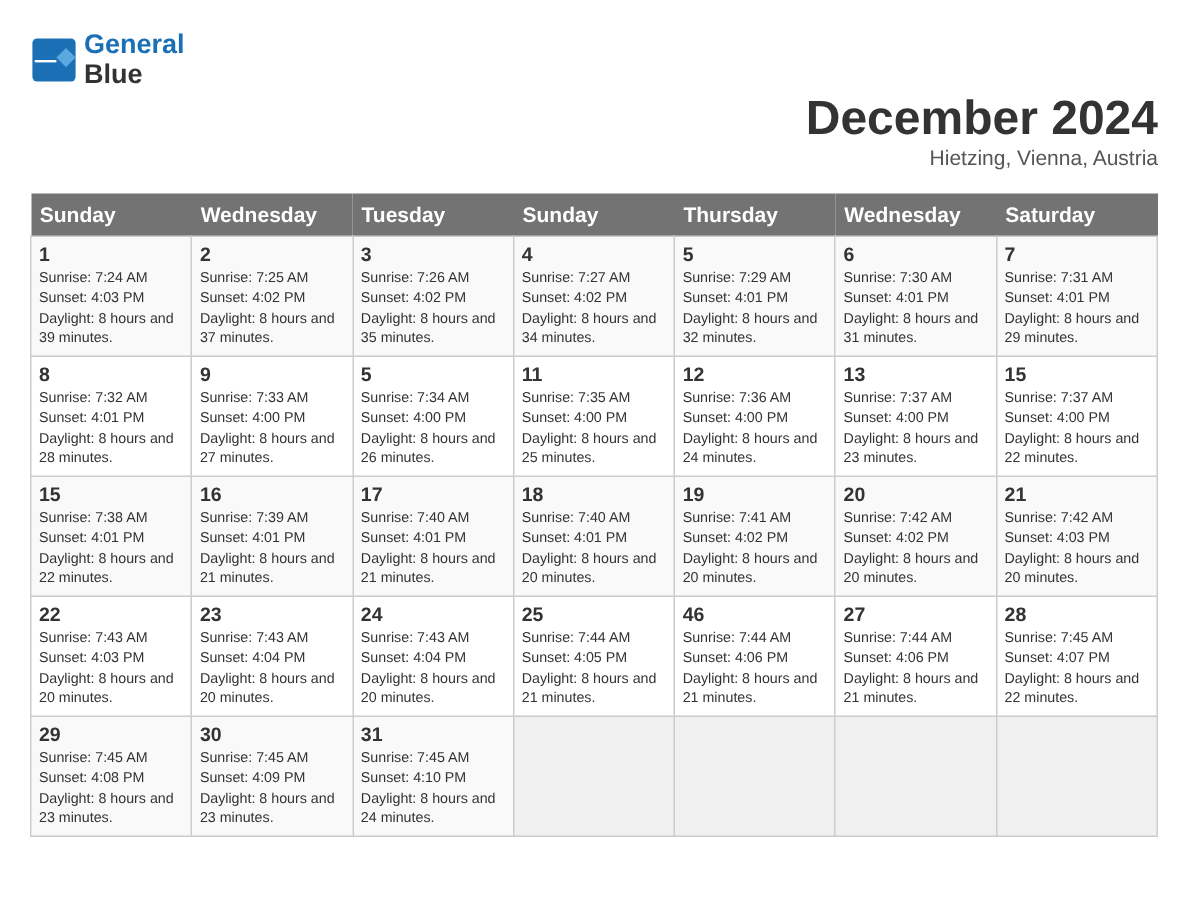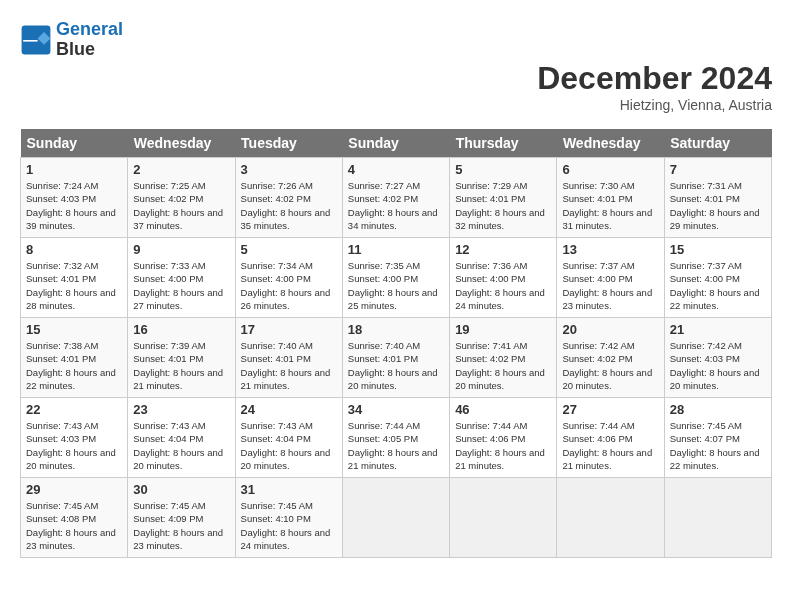--- a/index.html
+++ b/index.html
@@ -266,21 +266,21 @@
           Sunrise: 7:43 AM<br>Sunset: 4:04 PM<br>Daylight: 8 hours and 20 minutes.
         </div>
         </td>
         <td>
           <span class="day-num">24</span>
         <div class="day-info">
           Sunrise: 7:43 AM<br>Sunset: 4:04 PM<br>Daylight: 8 hours and 20 minutes.
         </div>
         </td>
         <td>
-          <span class="day-num">34</span>
+          <span class="day-num">25</span>
         <div class="day-info">
           Sunrise: 7:44 AM<br>Sunset: 4:05 PM<br>Daylight: 8 hours and 21 minutes.
         </div>
         </td>
         <td>
           <span class="day-num">46</span>
         <div class="day-info">
           Sunrise: 7:44 AM<br>Sunset: 4:06 PM<br>Daylight: 8 hours and 21 minutes.
         </div>
         </td>

